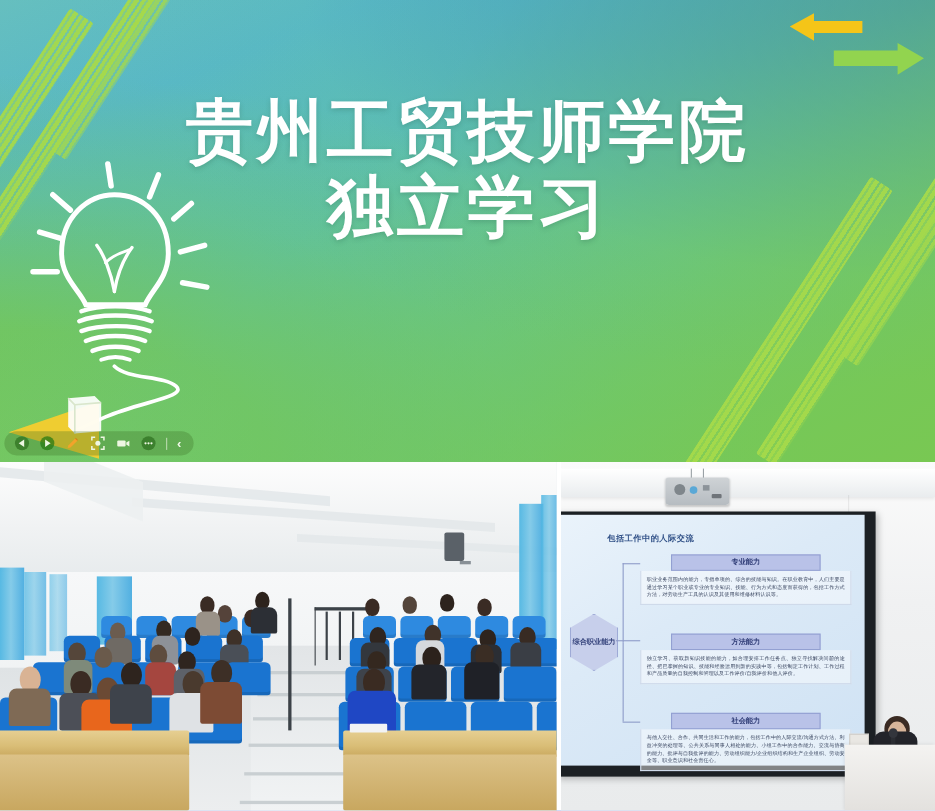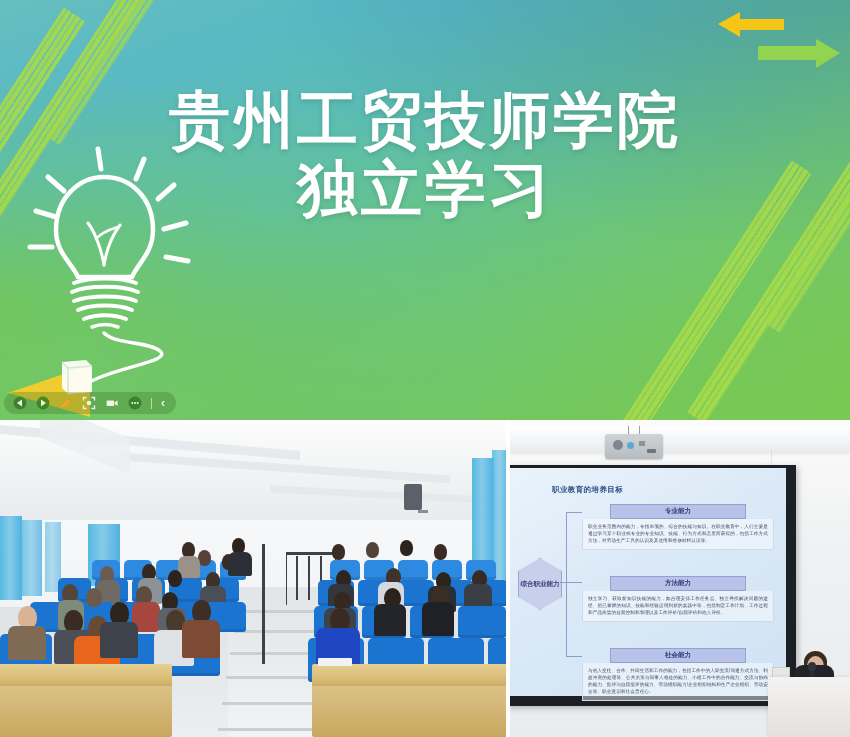--- a/index.html
+++ b/index.html
@@ -579,21 +579,21 @@
         <div class="projector-arm"></div>
         <div class="projector">
           <div style="position:absolute;left:8px;top:6px;width:10px;height:10px;border-radius:50%;background:#7f868b;"></div>
           <div style="position:absolute;left:22px;top:8px;width:7px;height:7px;border-radius:50%;background:#5aa8d6;"></div>
           <div style="position:absolute;left:34px;top:7px;width:6px;height:5px;background:#8c9399;"></div>
           <div style="position:absolute;left:42px;top:15px;width:9px;height:4px;background:#6f7479;border-radius:1px;"></div>
         </div>
 
         <div class="screen-frame"></div>
         <div class="screen">
-          <div class="slide-title">职业教育的培养目标</div>
+          <div class="slide-title">包括工作中的人际交流</div>
 
           <div class="hexagon">综合职业能力</div>
 
           <div class="connector" style="top:44px;height:72px;"></div>
           <div class="connector" style="top:116px;height:72px;"></div>
           <div style="position:absolute;left:50px;top:114px;width:22px;border-top:1px solid #8e9cc9;"></div>
           <div style="position:absolute;left:56px;top:44px;width:16px;border-top:1px solid #8e9cc9;"></div>
           <div style="position:absolute;left:56px;top:188px;width:16px;border-top:1px solid #8e9cc9;"></div>
 
           <div class="cap-block" style="top:36px;">

